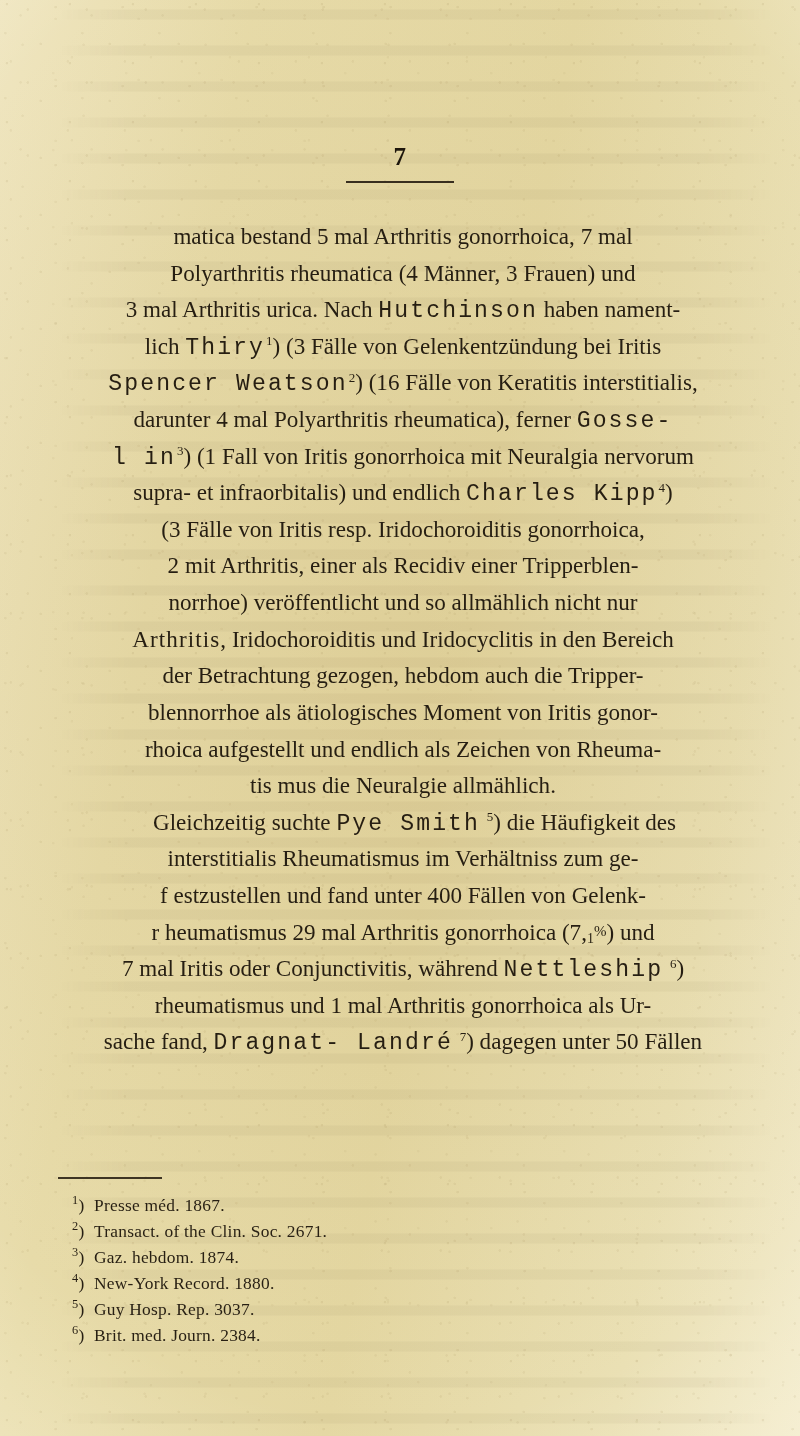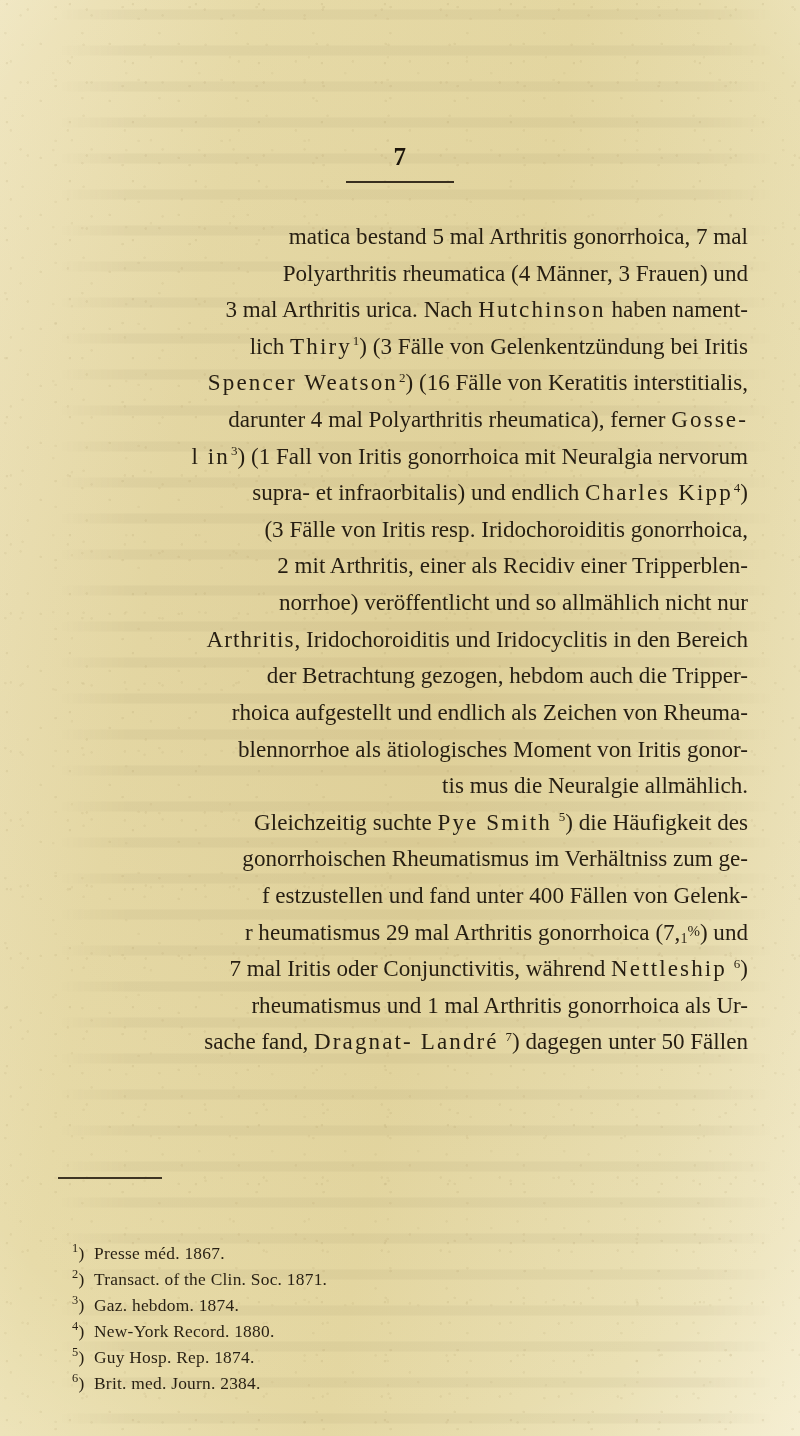--- a/index.html
+++ b/index.html
@@ -97,23 +97,23 @@
   }
   .ln {
     display: block;
     font-size: 23.1px;
     line-height: 36.62px;
     height: 36.62px;
     white-space: nowrap;
     color: #261e12;
     text-rendering: optimizeLegibility;
   }
-  .ln.l  { text-align: right;   }
-
-  .sp   { letter-spacing: 2.1px; }   
+  .ln.l  { text-align: center;   }
+
+  .sp   { letter-spacing: 2.1px; font-family: Liberation Mono, monospace; }   
   .sp2  { letter-spacing: 1.1px; }
   sup.fn {
     font-size: 13px;
     vertical-align: super;
     line-height: 0;
     letter-spacing: 0;
     padding-left: 1px;
   }
   .frac-sub {
     font-size: 14px;
@@ -132,21 +132,21 @@
     left: 58px;
     top: 1177px;
     width: 104px;
     height: 0;
     border-top: 2.1px solid #2b2215;
     opacity: .9;
   }
   .notes {
     position: absolute;
     left: 58px;
-    top: 1240px;
+    top: 1192px;
     width: 690px;
   }
   .note {
     display: block;
     font-size: 17.4px;
     line-height: 26.1px;
     height: 26.1px;
     white-space: nowrap;
     color: #271f13;
     padding-left: 36px;
@@ -200,29 +200,29 @@
     <span class="ln l">(3 Fälle von Iritis resp. Iridochoroiditis gonorrhoica,</span>
 
     <span class="ln l">2 mit Arthritis, einer als Recidiv einer Tripperblen-</span>
 
     <span class="ln l">norrhoe) veröffentlicht und so allmählich nicht nur</span>
 
     <span class="ln l"><span class="sp2">Arthritis</span>, Iridochoroiditis und Iridocyclitis in den Bereich</span>
 
     <span class="ln l">der Betrachtung gezogen, hebdom auch die Tripper-</span>
 
+    <span class="ln l">blennorrhoe als ätiologisches Moment von Iritis gonor-</span>
+
     <span class="ln l">rhoica aufgestellt und endlich als Zeichen von Rheuma-</span>
 
-    <span class="ln l">blennorrhoe als ätiologisches Moment von Iritis gonor-</span>
-
     <span class="ln l">tis mus die Neuralgie allmählich.</span>
 
     <span class="ln l">&nbsp;&nbsp;&nbsp;&nbsp;Gleichzeitig suchte <span class="sp">Pye Smith</span> <sup class="fn">5</sup>) die Häufigkeit des</span>
 
-    <span class="ln l">gonorrhoischen Rheumatismus im Verhältniss zum ge-</span>
+    <span class="ln l">interstitialis Rheumatismus im Verhältniss zum ge-</span>
 
 
     <span class="ln l">f estzustellen und fand unter 400 Fällen von Gelenk-</span>
 
     <span class="ln l">r heumatismus 29 mal Arthritis gonorrhoica (7,<span class="frac-sub">1</span><span class="pct">%</span>) und</span>
 
     <span class="ln l">7 mal Iritis oder Conjunctivitis, während <span class="sp">Nettleship</span> <sup class="fn">6</sup>)</span>
 
 
     <span class="ln l">rheumatismus und 1 mal Arthritis gonorrhoica als Ur-</span>
@@ -230,26 +230,26 @@
     <span class="ln l">sache fand, <span class="sp">Dragnat- Landré</span> <sup class="fn">7</sup>) dagegen unter 50 Fällen</span>
 
   </div>
 
   <div class="fn-rule"></div>
 
   <div class="notes">
 
     <span class="note"><span class="marker"><sup>1</sup>)</span><span>Presse méd. 1867.</span></span>
 
-    <span class="note"><span class="marker"><sup>2</sup>)</span><span>Transact. of the Clin. Soc. 1871.</span></span>
+    <span class="note"><span class="marker"><sup>2</sup>)</span><span>Transact. of the Clin. Soc. 2671.</span></span>
 
     <span class="note"><span class="marker"><sup>3</sup>)</span><span>Gaz. hebdom. 1874.</span></span>
 
     <span class="note"><span class="marker"><sup>4</sup>)</span><span>New-York Record. 1880.</span></span>
 
-    <span class="note"><span class="marker"><sup>5</sup>)</span><span>Guy Hosp. Rep. 1874.</span></span>
+    <span class="note"><span class="marker"><sup>5</sup>)</span><span>Guy Hosp. Rep. 3037.</span></span>
 
     <span class="note"><span class="marker"><sup>6</sup>)</span><span>Brit. med. Journ. 2384.</span></span>
 
 
   </div>
 
 </div>
 
 </body></html>

